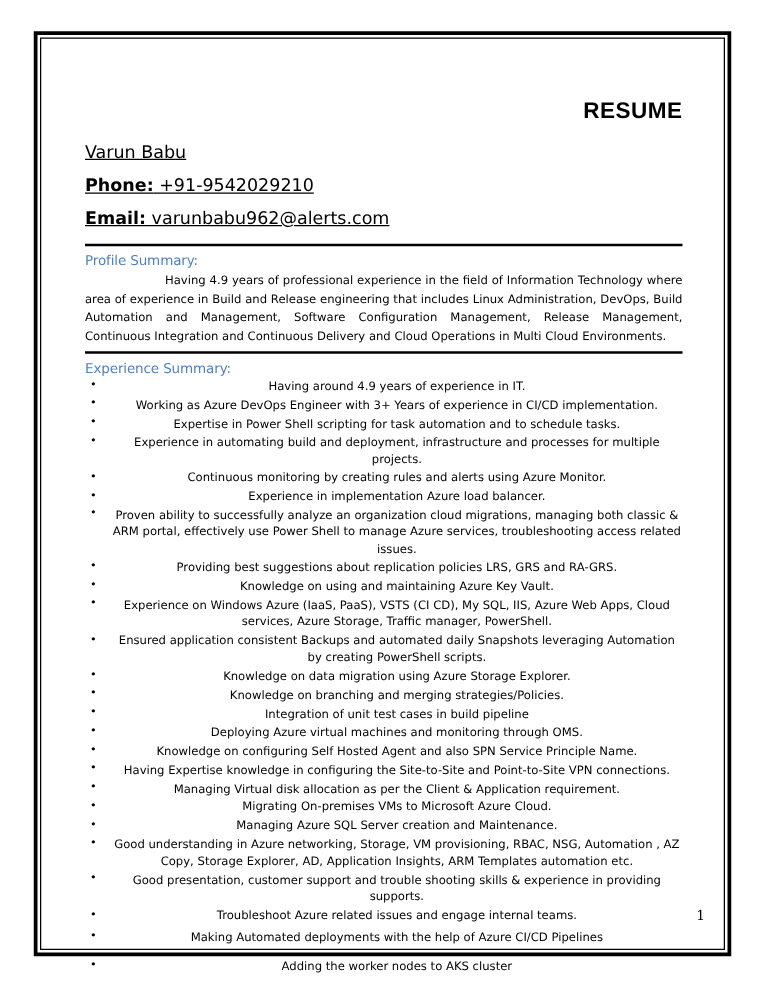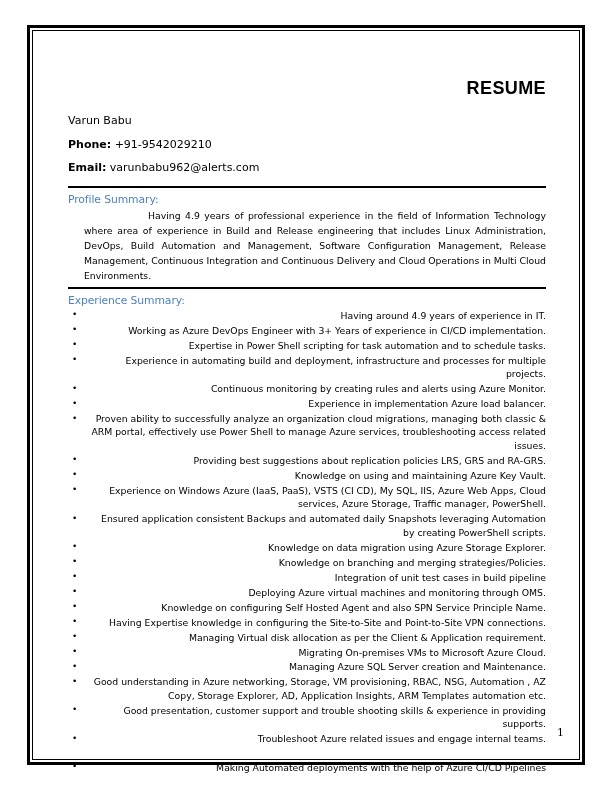--- a/index.html
+++ b/index.html
@@ -49,24 +49,25 @@
     font-family: Liberation Sans, sans-serif;
     font-weight: bold;
     font-size: 18px;
     text-align: right;
     letter-spacing: 0.4px;
     margin: 18px 0 16px 0;
   }
 
   
   .contact-line {
-    font-size: 11px;
+    font-size: 14px;
     line-height: 1.0;
     margin-bottom: 12.5px;
     white-space: nowrap;
+    text-decoration: underline;
   }
   .contact-line b { font-weight: bold; }
 
   
   .hrule {
     border: 0;
     border-top: 2.2px solid #000000;
     margin: 0;
     width: 100%;
   }
@@ -80,46 +81,46 @@
     margin: 5px 0 2px 0;
     letter-spacing: -0.1px;
   }
 
   
   .profile-paragraph {
     font-size: 9.3px;
     line-height: 1.62;
     text-align: justify;
     text-indent: 64px;
-    margin: 2px 0 4px 16px;
+    margin: 2px 0 4px 0;
   }
 
   
   .bullet-list {
     list-style: none;
     margin: 2px 0 0 0;
     padding: 0;
   }
   .bullet-item {
     position: relative;
     padding-left: 21px;
     font-size: 9.3px;
     line-height: 1.45;
     margin-bottom: 1.5px;
-    text-align: right;
+    text-align: center;
   }
   .bullet-item::before {
     content: "\2022";
     position: absolute;
     left: 4px;
     top: -0.5px;
     font-size: 9px;
   }
   .bullet-item b { font-weight: normal; }
-  .bullet-item.spaced { margin-bottom: 9.5px; margin-top: 15px; }
+  .bullet-item.spaced { margin-bottom: 9.5px; margin-top: 4px; }
 
   
   #page-number {
     position: absolute;
     right: 48px;
     top: 726px;
     font-family: "DejaVu Serif", serif;
     font-size: 11px;
     text-align: right;
   }

